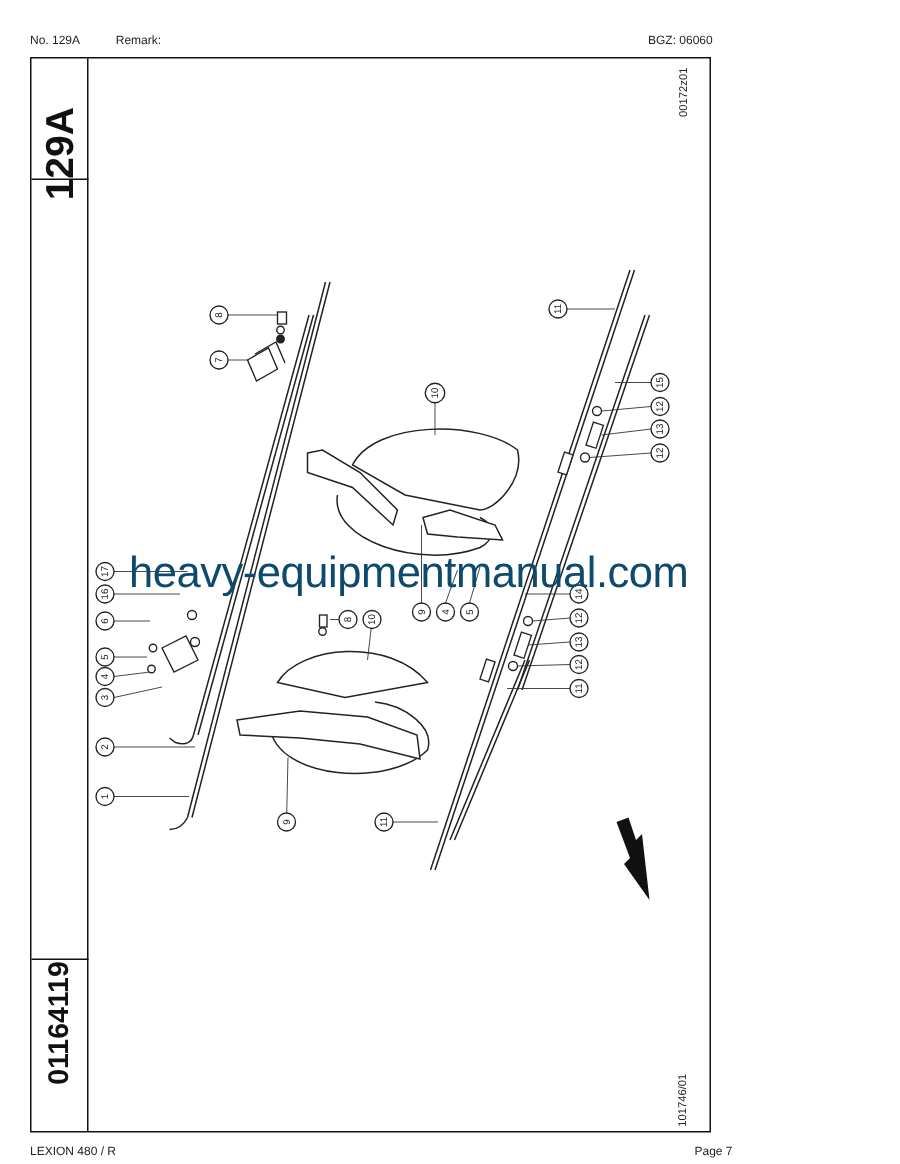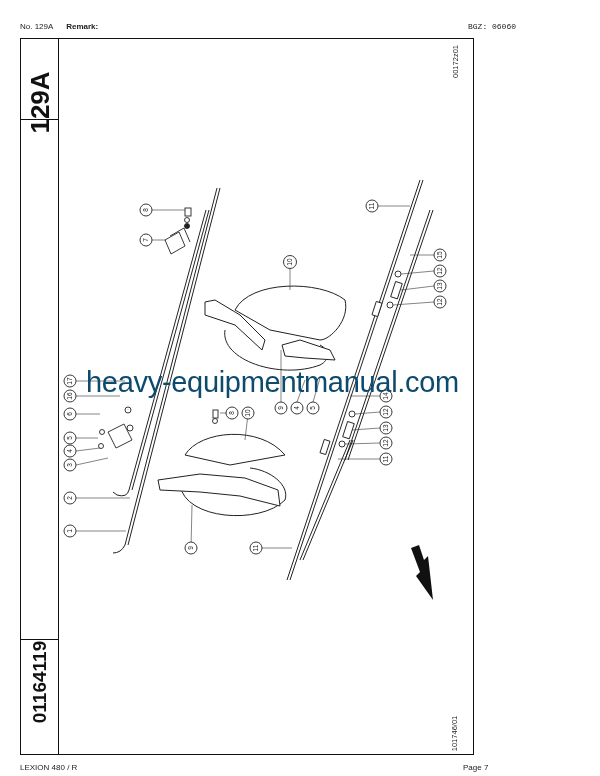--- a/index.html
+++ b/index.html
@@ -1,21 +1,21 @@
 <!DOCTYPE html>
 <html><head>
 <meta charset="utf-8">
 <style>
   html, body { margin: 0; padding: 0; background: #ffffff; }
   body { width: 600px; height: 776px; position: relative; overflow: hidden;
          font-family: "Liberation Sans", sans-serif; color: #111; }
   .hdr { position: absolute; top: 22px; font-size: 8px; color: #222; }
   .hdr-left { left: 20px; }
-  .hdr-left span + span { margin-left: 11px; font-weight: bold; }
-  .hdr-right { left: 468px; font-family: Liberation Mono, monospace; }
+  .hdr-left span + span { margin-left: 22px; }
+  .hdr-right { left: 432px; }
   .ftr { position: absolute; top: 763px; font-size: 8px; color: #222; }
   .ftr-left { left: 20px; }
   .ftr-right { left: 463px; }
 
   .frame { position: absolute; left: 20px; top: 38px; width: 454px; height: 717px;
            border: 1.5px solid #111; box-sizing: border-box; }
   .side-col { position: absolute; left: 0; top: 0; width: 38px; height: 100%;
               border-right: 1px solid #111; box-sizing: border-box; }
   .side-divider { position: absolute; left: 0; width: 38px; height: 0;
                   border-top: 1px solid #111; }

